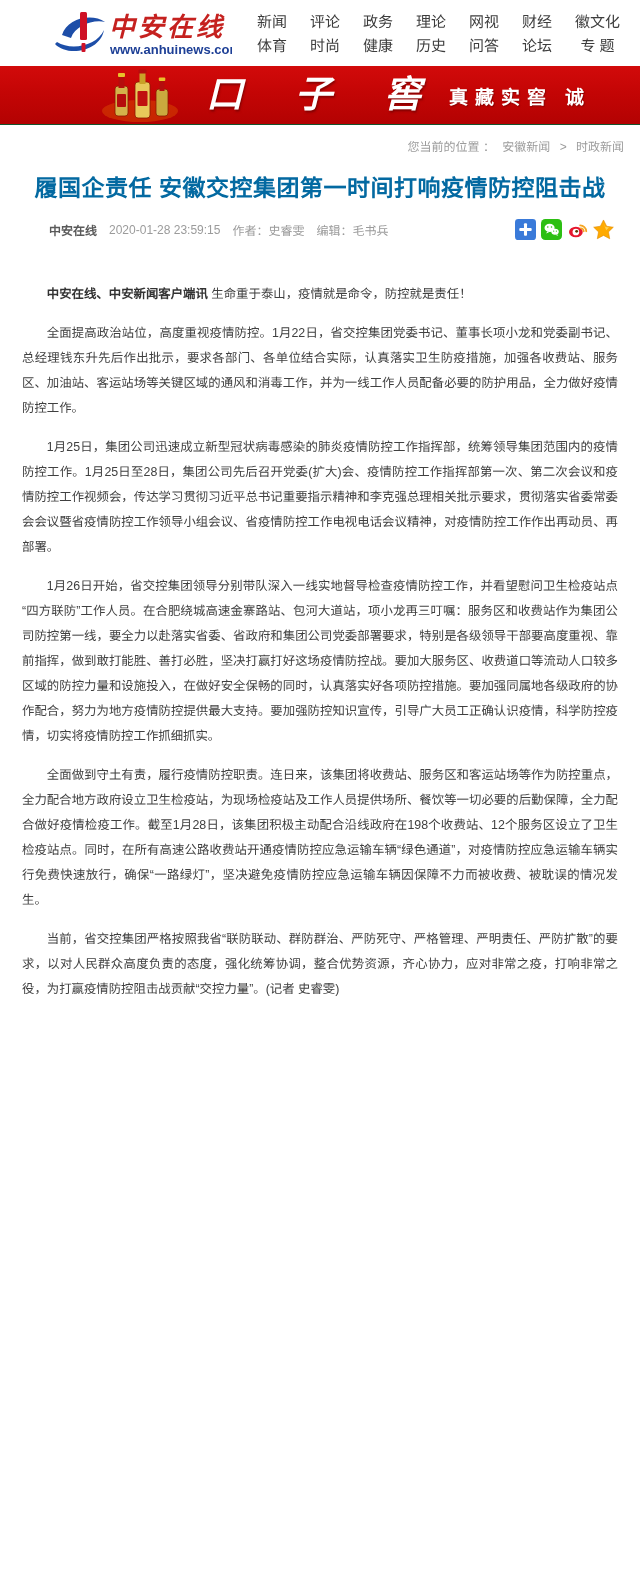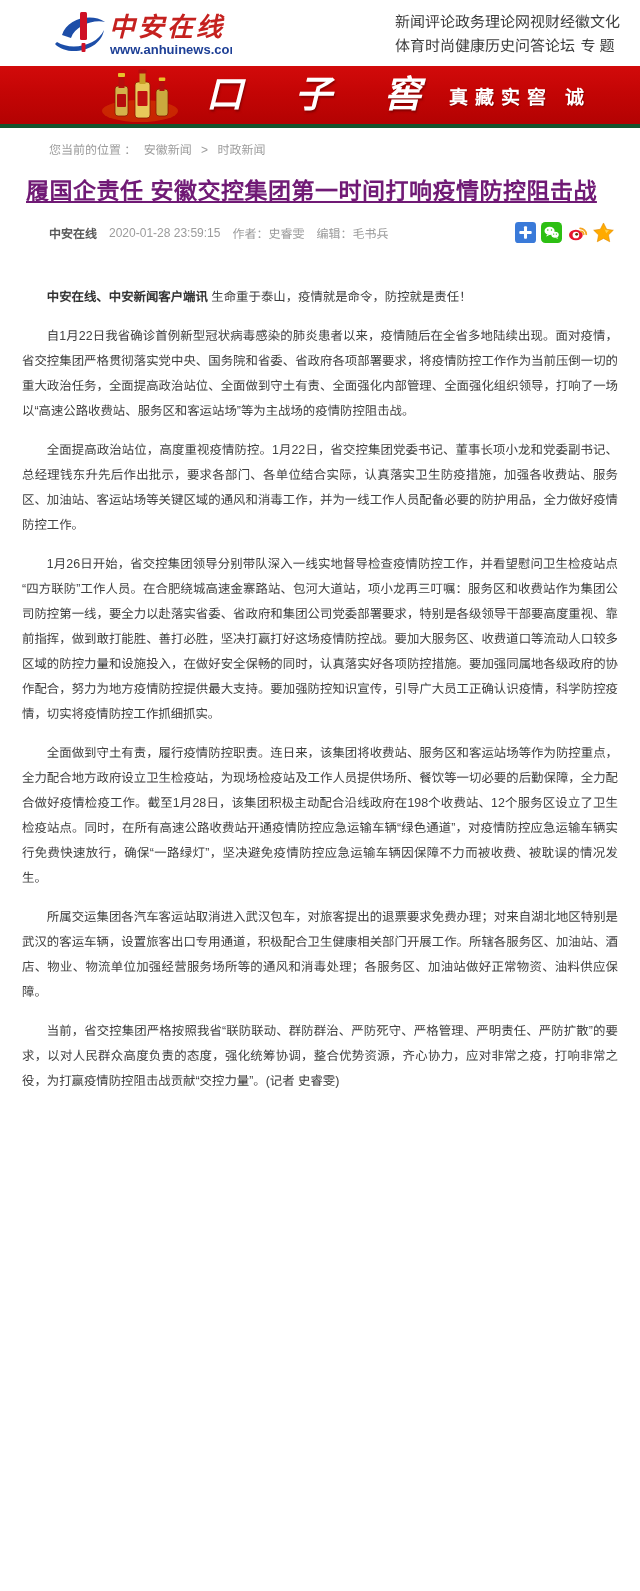--- a/index.html
+++ b/index.html
@@ -3,48 +3,48 @@
 <meta charset="utf-8">
 <style>
   html,body{margin:0;padding:0;background:#ffffff;}
   body{width:640px;font-family:"Liberation Sans","DejaVu Sans",sans-serif;color:#404040;}
   .page{width:640px;overflow:hidden;background:#fff;}
 
   
   .top-bar{display:flex;align-items:center;justify-content:space-between;
            padding:7px 16px 5px 52px;height:54px;background:#fff;}
   .logo{display:block;cursor:pointer;}
-  .main-nav{display:flex;text-align:center;font-size:15px;color:#3d3d3d;
+  .main-nav{display:flex;gap:23px;text-align:center;font-size:15px;color:#3d3d3d;
             line-height:1.6;padding-right:4px;}
   .nav-col span{display:block;cursor:pointer;white-space:nowrap;}
 
   
   .ad-banner{position:relative;height:58px;overflow:hidden;cursor:pointer;
              background:linear-gradient(180deg,#d20a0a 0%,#c40505 45%,#b30202 100%);}
   .ad-inner{position:absolute;inset:0;display:flex;align-items:center;}
   .bottles{margin-left:100px;flex:0 0 auto;}
   .brand-char{color:#fff;font-family:"Liberation Serif","DejaVu Serif",serif;
               font-weight:bold;font-style:italic;font-size:37px;line-height:58px;
               text-shadow:1px 2px 2px rgba(90,0,0,.55);}
   .bc1{margin-left:26px;} .bc2{margin-left:52px;} .bc3{margin-left:52px;}
   .ad-tagline{color:#fff;font-size:19px;font-weight:bold;letter-spacing:7px;
               margin-left:28px;white-space:nowrap;text-shadow:1px 1px 1px rgba(90,0,0,.5);}
   .ad-tagline-suffix{color:#fff;font-size:19px;font-weight:bold;margin-left:12px;
               white-space:nowrap;text-shadow:1px 1px 1px rgba(90,0,0,.5);}
 
   
-  .breadcrumb{border-top:4px solid #14532d;padding:12px 8px 4px 49px;
-              font-size:12px;color:#9c9c9c;}
+  .breadcrumb{border-top:1px solid #14532d;padding:12px 16px 4px 49px;
+              font-size:12px;color:#9c9c9c;text-align:right;}
   .breadcrumb a{color:#9c9c9c;text-decoration:none;cursor:pointer;}
   .breadcrumb .sep{margin:0 6px;}
   .breadcrumb .lbl{margin-right:4px;}
 
   
-  .article-title{margin:14px 26px 0;font-size:23px;font-weight:bold;
-                 color:#701a75;line-height:1.4;letter-spacing:0.5px;text-decoration:underline;}
+  .article-title{margin:14px 26px 0;text-align:center;font-size:23px;font-weight:bold;
+                 color:#0369a1;line-height:1.4;letter-spacing:0.5px;}
   .meta-row{display:flex;justify-content:space-between;align-items:center;
             padding:15px 26px 0 49px;}
   .meta-left{font-size:12px;color:#9b9b9b;display:flex;align-items:center;gap:12px;}
   .meta-left .source{font-weight:bold;color:#5a5a5a;}
   .share-bar{display:flex;align-items:center;gap:5px;}
   .share-bar .ic{width:21px;height:21px;display:block;cursor:pointer;}
   .share-bar svg{display:block;width:21px;height:21px;}
 
   
   .article-body{padding:42px 22px 30px;font-size:12.4px;line-height:25px;
@@ -176,21 +176,20 @@
         <svg viewBox="0 0 22 22">
           <polygon points="11,1 14.3,7.6 21.3,8.6 16.2,13.5 17.5,20.7 11,17.2 4.5,20.7 5.8,13.5 0.7,8.6 7.7,7.6" fill="#FFAA00" stroke="#E08A00" stroke-width="0.6"></polygon>
           <polygon points="11,4.2 12.8,8.2 16.8,9 13.8,11.8" fill="#FFD24D"></polygon>
         </svg>
       </span>
     </div>
   </div>
 
   <div class="article-body">
     <p><strong>中安在线、中安新闻客户端讯</strong><span> 生命重于泰山，疫情就是命令，防控就是责任！</span></p>
-    <p>自1月22日我省确诊首例新型冠状病毒感染的肺炎患者以来，疫情随后在全省多地陆续出现。面对疫情，省交控集团严格贯彻落实党中央、国务院和省委、省政府各项部署要求，将疫情防控工作作为当前压倒一切的重大政治任务，全面提高政治站位、全面做到守土有责、全面强化内部管理、全面强化组织领导，打响了一场以“高速公路收费站、服务区和客运站场”等为主战场的疫情防控阻击战。</p>
     <p>全面提高政治站位，高度重视疫情防控。1月22日，省交控集团党委书记、董事长项小龙和党委副书记、总经理钱东升先后作出批示，要求各部门、各单位结合实际，认真落实卫生防疫措施，加强各收费站、服务区、加油站、客运站场等关键区域的通风和消毒工作，并为一线工作人员配备必要的防护用品，全力做好疫情防控工作。</p>
+    <p>1月25日，集团公司迅速成立新型冠状病毒感染的肺炎疫情防控工作指挥部，统筹领导集团范围内的疫情防控工作。1月25日至28日，集团公司先后召开党委(扩大)会、疫情防控工作指挥部第一次、第二次会议和疫情防控工作视频会，传达学习贯彻习近平总书记重要指示精神和李克强总理相关批示要求，贯彻落实省委常委会会议暨省疫情防控工作领导小组会议、省疫情防控工作电视电话会议精神，对疫情防控工作作出再动员、再部署。</p>
     <p>1月26日开始，省交控集团领导分别带队深入一线实地督导检查疫情防控工作，并看望慰问卫生检疫站点“四方联防”工作人员。在合肥绕城高速金寨路站、包河大道站，项小龙再三叮嘱：服务区和收费站作为集团公司防控第一线，要全力以赴落实省委、省政府和集团公司党委部署要求，特别是各级领导干部要高度重视、靠前指挥，做到敢打能胜、善打必胜，坚决打赢打好这场疫情防控战。要加大服务区、收费道口等流动人口较多区域的防控力量和设施投入，在做好安全保畅的同时，认真落实好各项防控措施。要加强同属地各级政府的协作配合，努力为地方疫情防控提供最大支持。要加强防控知识宣传，引导广大员工正确认识疫情，科学防控疫情，切实将疫情防控工作抓细抓实。</p>
     <p>全面做到守土有责，履行疫情防控职责。连日来，该集团将收费站、服务区和客运站场等作为防控重点，全力配合地方政府设立卫生检疫站，为现场检疫站及工作人员提供场所、餐饮等一切必要的后勤保障，全力配合做好疫情检疫工作。截至1月28日，该集团积极主动配合沿线政府在198个收费站、12个服务区设立了卫生检疫站点。同时，在所有高速公路收费站开通疫情防控应急运输车辆“绿色通道”，对疫情防控应急运输车辆实行免费快速放行，确保“一路绿灯”，坚决避免疫情防控应急运输车辆因保障不力而被收费、被耽误的情况发生。</p>
-    <p>所属交运集团各汽车客运站取消进入武汉包车，对旅客提出的退票要求免费办理；对来自湖北地区特别是武汉的客运车辆，设置旅客出口专用通道，积极配合卫生健康相关部门开展工作。所辖各服务区、加油站、酒店、物业、物流单位加强经营服务场所等的通风和消毒处理；各服务区、加油站做好正常物资、油料供应保障。</p>
     <p>当前，省交控集团严格按照我省“联防联动、群防群治、严防死守、严格管理、严明责任、严防扩散”的要求，以对人民群众高度负责的态度，强化统筹协调，整合优势资源，齐心协力，应对非常之疫，打响非常之役，为打赢疫情防控阻击战贡献“交控力量”。(记者 史睿雯)</p>
   </div>
 
 </div>
 
 </body></html>

